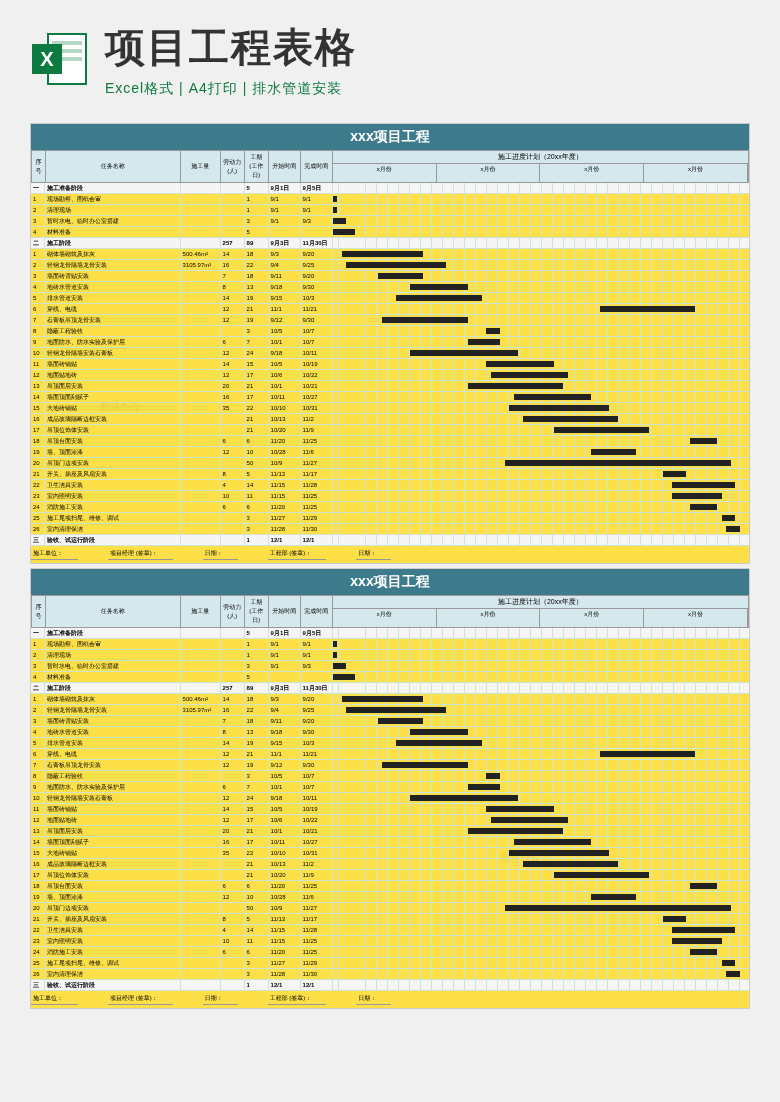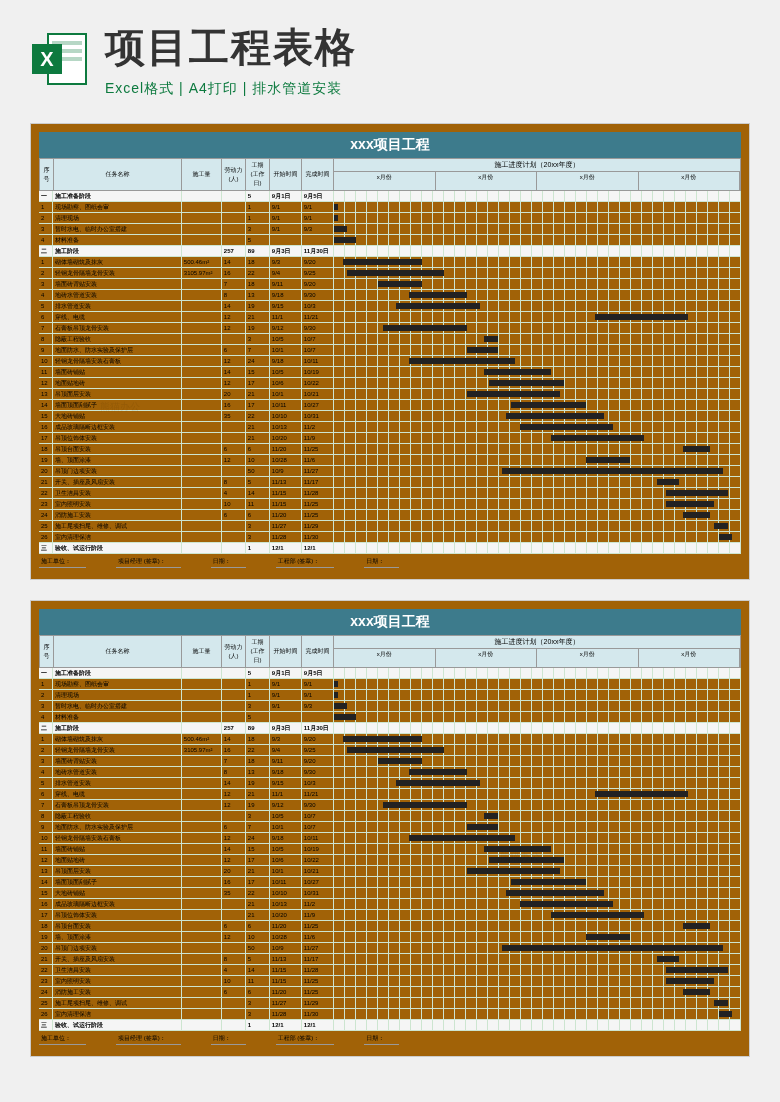--- a/index.html
+++ b/index.html
@@ -4,21 +4,21 @@
 <style>
 *{margin:0;padding:0;box-sizing:border-box}
 body{width:780px;height:1102px;background:#f0f0f0;font-family:Arial,"Microsoft YaHei",sans-serif;position:relative}
 .header{display:flex;align-items:center;padding:20px 30px 10px;gap:15px}
 .excel-icon{width:60px;height:60px;position:relative}
 .excel-icon svg{width:100%;height:100%}
 .header-text{flex:1}
 .main-title{font-size:40px;font-weight:bold;color:#333;letter-spacing:2px}
 .sub-title{font-size:14px;color:#0d7a3f;margin-top:5px;letter-spacing:1px}
 .preview{padding:15px 30px}
-.sheet{background:#a16207;border:1px solid #ccc;margin-bottom:20px;padding:8px;position:relative}
+.sheet{background:#fde047;border:1px solid #ccc;margin-bottom:4px;position:relative}
 .sheet-title{background:#3d7b8c;color:#fff;text-align:center;padding:4px;font-size:14px;font-weight:bold}
 .sheet-header{background:#d4e8ed;font-size:6px;display:flex;border:1px solid #999}
 .sh-left{display:flex;width:42%}
 .sh-col{border-right:1px solid #999;padding:2px;text-align:center;display:flex;align-items:center;justify-content:center}
 .c-num{width:14px}.c-name{flex:1}.c-area{width:40px}.c-labor{width:24px}.c-days{width:24px}.c-start{width:32px}.c-end{width:32px}
 .sh-right{flex:1;display:flex;flex-direction:column}
 .sh-plan-title{text-align:center;border-bottom:1px solid #999;padding:1px;font-size:7px}
 .sh-months{display:flex;flex:1}
 .sh-month{flex:1;border-right:1px solid #999;text-align:center;padding:1px;font-size:6px}
 .rows{font-size:6px}

